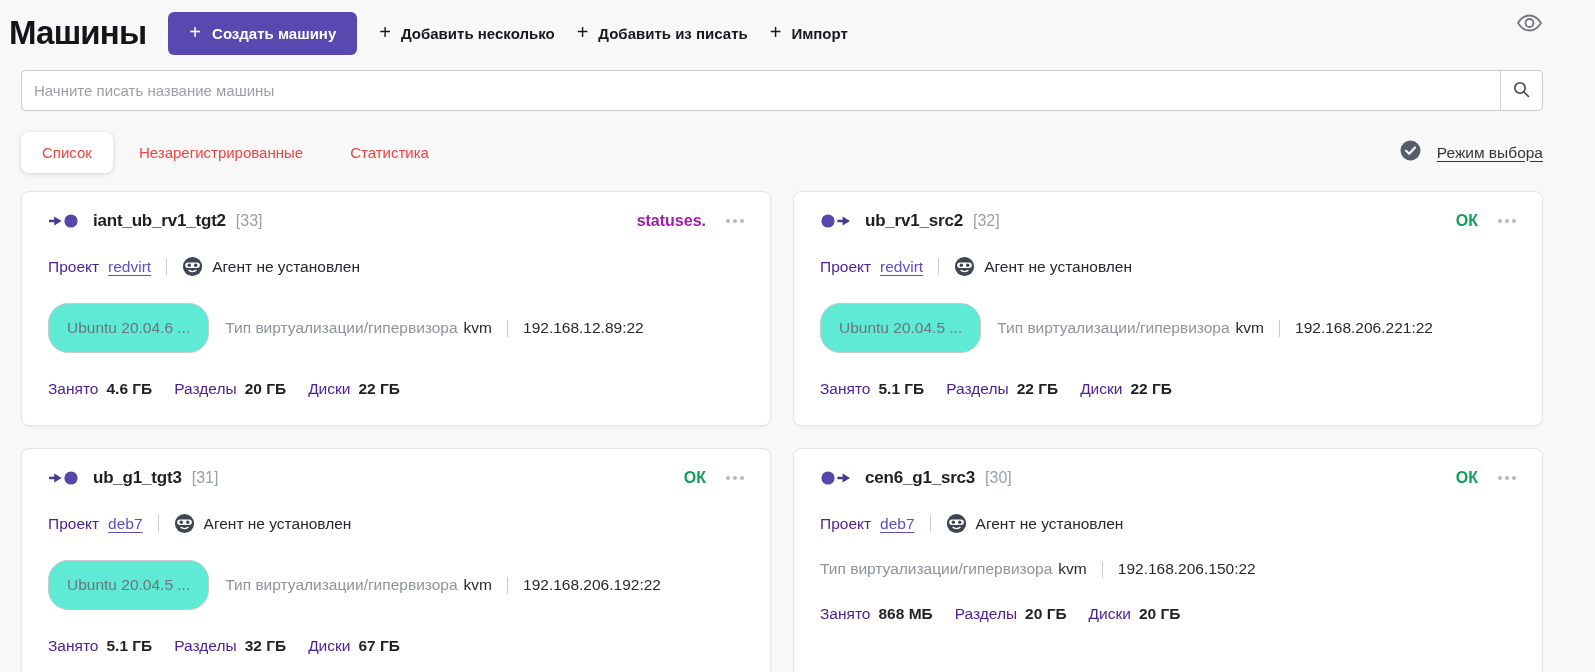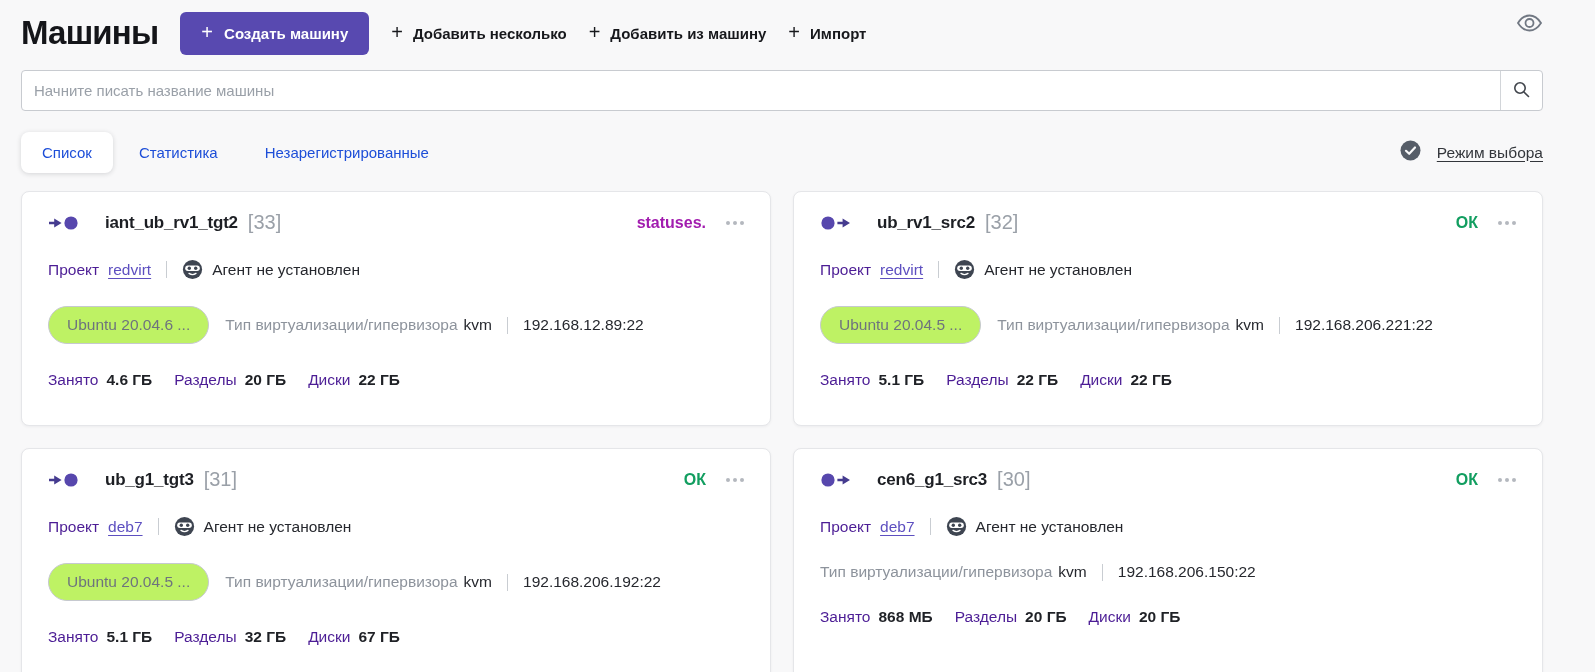--- a/index.html
+++ b/index.html
@@ -6,21 +6,21 @@
   html, body { width: 1595px; height: 672px; overflow: hidden; }
   body {
     background: #f8f8f9;
     font-family: "Liberation Sans", sans-serif;
     color: #2b2d33;
   }
 
   
   .top-row {
     display: flex; align-items: center;
-    padding: 10px 0 0 21px; gap: 22px; height: 56px;
+    padding: 10px 0 0 9px; gap: 22px; height: 56px;
     position: relative;
   }
   .page-title { font-size: 33px; font-weight: 700; color: #141519; letter-spacing: -0.8px; }
   .btn-primary {
     background: #5849b0; color: #fff; border: none; border-radius: 6px;
     height: 43px; padding: 0 21px; font-size: 15px; font-weight: 700;
     display: inline-flex; align-items: center; gap: 11px; cursor: pointer;
     font-family: inherit;
   }
   .btn-primary .plus { font-size: 20px; font-weight: 400; line-height: 1; margin-top: -2px; }
@@ -51,21 +51,21 @@
     display: flex; align-items: center; justify-content: center; cursor: pointer;
   }
 
   
   .tabs-row {
     margin: 21px 52px 0 21px;
     display: flex; align-items: center;
   }
   .tab {
     background: none; border: none; cursor: pointer; font-family: inherit;
-    font-size: 15px; color: #1d4ed8; padding: 12px 21px;
+    font-size: 15px; color: #ef4444; padding: 12px 21px;
   }
   .tab.active {
     background: #fff; border-radius: 8px;
     box-shadow: 0 1px 5px rgba(25,28,35,0.16);
   }
   .tab + .tab { margin-left: 5px; }
   .select-mode {
     margin-left: auto; background: none; border: none; cursor: pointer; font-family: inherit;
     display: inline-flex; align-items: center; gap: 16px;
     font-size: 15.5px; color: #33363b; text-decoration: underline;
@@ -77,39 +77,39 @@
     margin: 18px 52px 0 21px;
     display: grid; grid-template-columns: 1fr 1fr; gap: 22px;
   }
   .card {
     background: #fff; border: 1px solid #e5e6e9; border-radius: 8px;
     box-shadow: 0 1px 3px rgba(25,28,35,0.05);
     height: 235px; padding: 19px 26px 0;
   }
   .card-head { display: flex; align-items: center; gap: 14px; }
   .dir-icon { display: inline-flex; }
-  .m-name { font-size: 17px; font-weight: 700; color: #1d1f24; letter-spacing: -0.2px; margin-left: 12px; }
-  .m-id { font-size: 20px; color: #9aa0a8; margin-left: -4px; }
+  .m-name { font-size: 17px; font-weight: 700; color: #1d1f24; letter-spacing: -0.2px; }
+  .m-id { font-size: 16px; color: #9aa0a8; margin-left: -4px; }
   .head-right { margin-left: auto; display: flex; align-items: center; gap: 20px; }
   .m-status { font-size: 16px; font-weight: 700; }
   .dots-btn { background: none; border: none; cursor: pointer; display: flex; gap: 3px; padding: 4px 0; }
   .dots-btn i { width: 4px; height: 4px; border-radius: 50%; background: #b4b8be; }
 
   .project-row { margin-top: 25px; display: flex; align-items: center; font-size: 15.5px; }
   .g-label { color: #4c1d95; }
   .proj-link { color: #5d4fc0; text-decoration: underline; text-underline-offset: 3px; margin-left: 9px; }
   .vdiv { width: 1px; height: 17px; background: #c9cdd2; margin: 0 15px; }
   .agent-ic { display: inline-flex; margin-right: 9px; }
   .dark-val { color: #26282e; }
 
   .pill-row { margin-top: 26px; display: flex; align-items: center; font-size: 15.5px; }
   .os-pill {
-    border: 1.5px solid #c6c9cf; border-radius: 20px; height: 38px;
+    border: 1.5px solid #c6c9cf; border-radius: 20px; height: 50px;
     display: inline-flex; align-items: center; padding: 12px 18px;
-    color: #6e747d; margin-right: 16px; background: #bef264; white-space: nowrap;
+    color: #6e747d; margin-right: 16px; background: #5eead4; white-space: nowrap;
   }
   .virt-label { color: #8d939c; margin-right: 6px; }
   .address { color: #26282e; }
 
   .storage-row { margin-top: 27px; display: flex; align-items: center; gap: 22px; font-size: 15.5px; }
   .stor-group { display: flex; align-items: flex-start; gap: 8px; }
   .stor-val { color: #1f2126; font-weight: 700; }
 </style>
 </head>
 <body>
@@ -119,21 +119,21 @@
   <button class="btn-primary">
     <span class="plus">+</span>
     <span>Создать машину</span>
   </button>
   <button class="btn-text">
     <span class="plus">+</span>
     <span>Добавить несколько</span>
   </button>
   <button class="btn-text">
     <span class="plus">+</span>
-    <span>Добавить из машину</span>
+    <span>Добавить из писать</span>
   </button>
   <button class="btn-text">
     <span class="plus">+</span>
     <span>Импорт</span>
   </button>
   <button class="eye-btn">
     <span>
       <svg width="27" height="22" viewBox="0 0 27 22" fill="none">
         <path d="M2 11 C5.5 5.5 9 3.5 13.5 3.5 C18 3.5 21.5 5.5 25 11 C21.5 16.5 18 18.5 13.5 18.5 C9 18.5 5.5 16.5 2 11 Z" stroke="#717883" stroke-width="1.8"></path>
         <circle cx="13.5" cy="11" r="4" stroke="#717883" stroke-width="1.8"></circle>
@@ -149,22 +149,22 @@
       <svg width="17" height="17" viewBox="0 0 17 17" fill="none">
         <circle cx="7" cy="7" r="5.2" stroke="#41454c" stroke-width="1.6"></circle>
         <path d="M11.2 11.2 L15.5 15.5" stroke="#41454c" stroke-width="1.6" stroke-linecap="round"></path>
       </svg>
     </span>
   </button>
 </div>
 
 <div class="tabs-row">
   <button class="tab active">Список</button>
+  <button class="tab">Незарегистрированные</button>
   <button class="tab">Статистика</button>
-  <button class="tab">Незарегистрированные</button>
   <button class="select-mode">
     <span>
       <svg width="21" height="21" viewBox="0 0 21 21">
         <circle cx="10.5" cy="10.5" r="10" fill="#565d68"></circle>
         <path d="M6 10.8 L9.2 13.8 L15 7.5" stroke="#f8f8f9" stroke-width="2.2" fill="none" stroke-linecap="round" stroke-linejoin="round"></path>
       </svg>
     </span>
     <span>Режим выбора</span>
   </button>
 </div>

